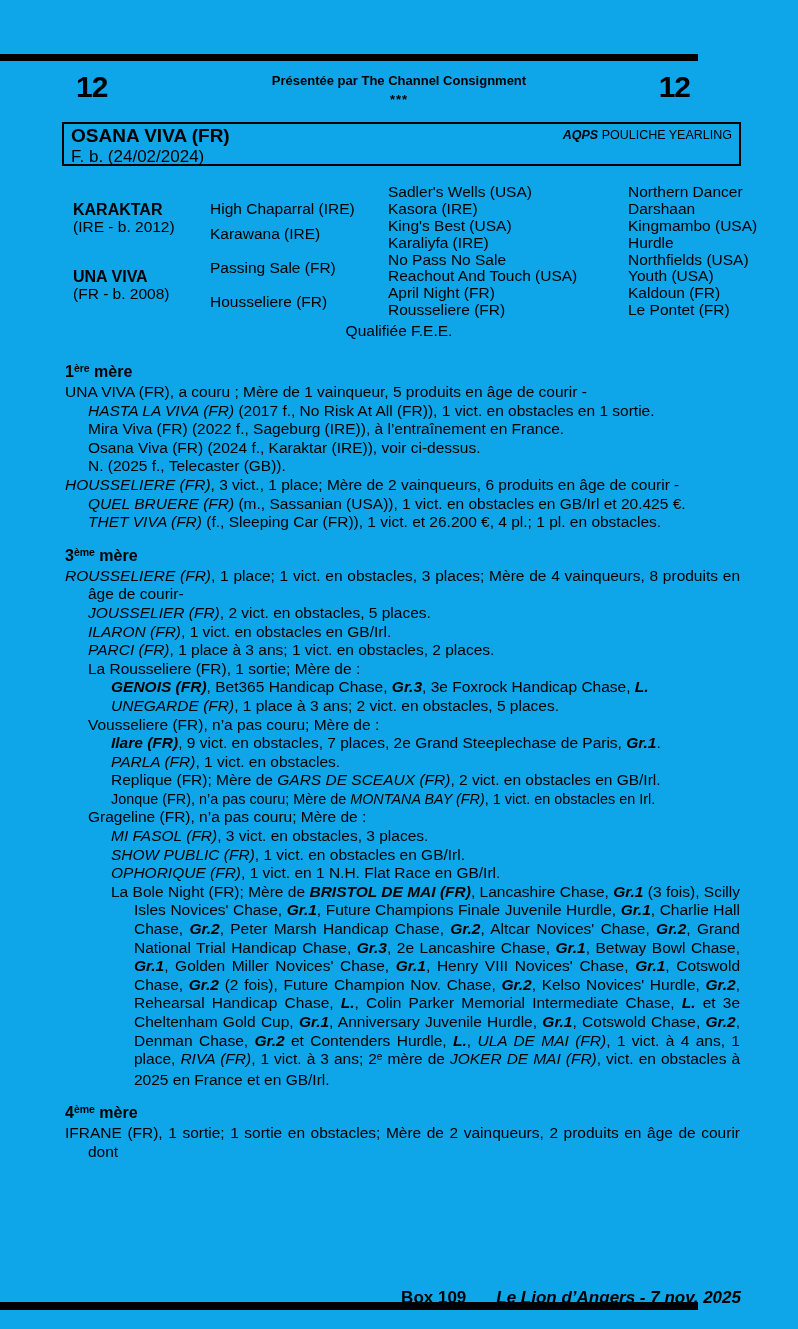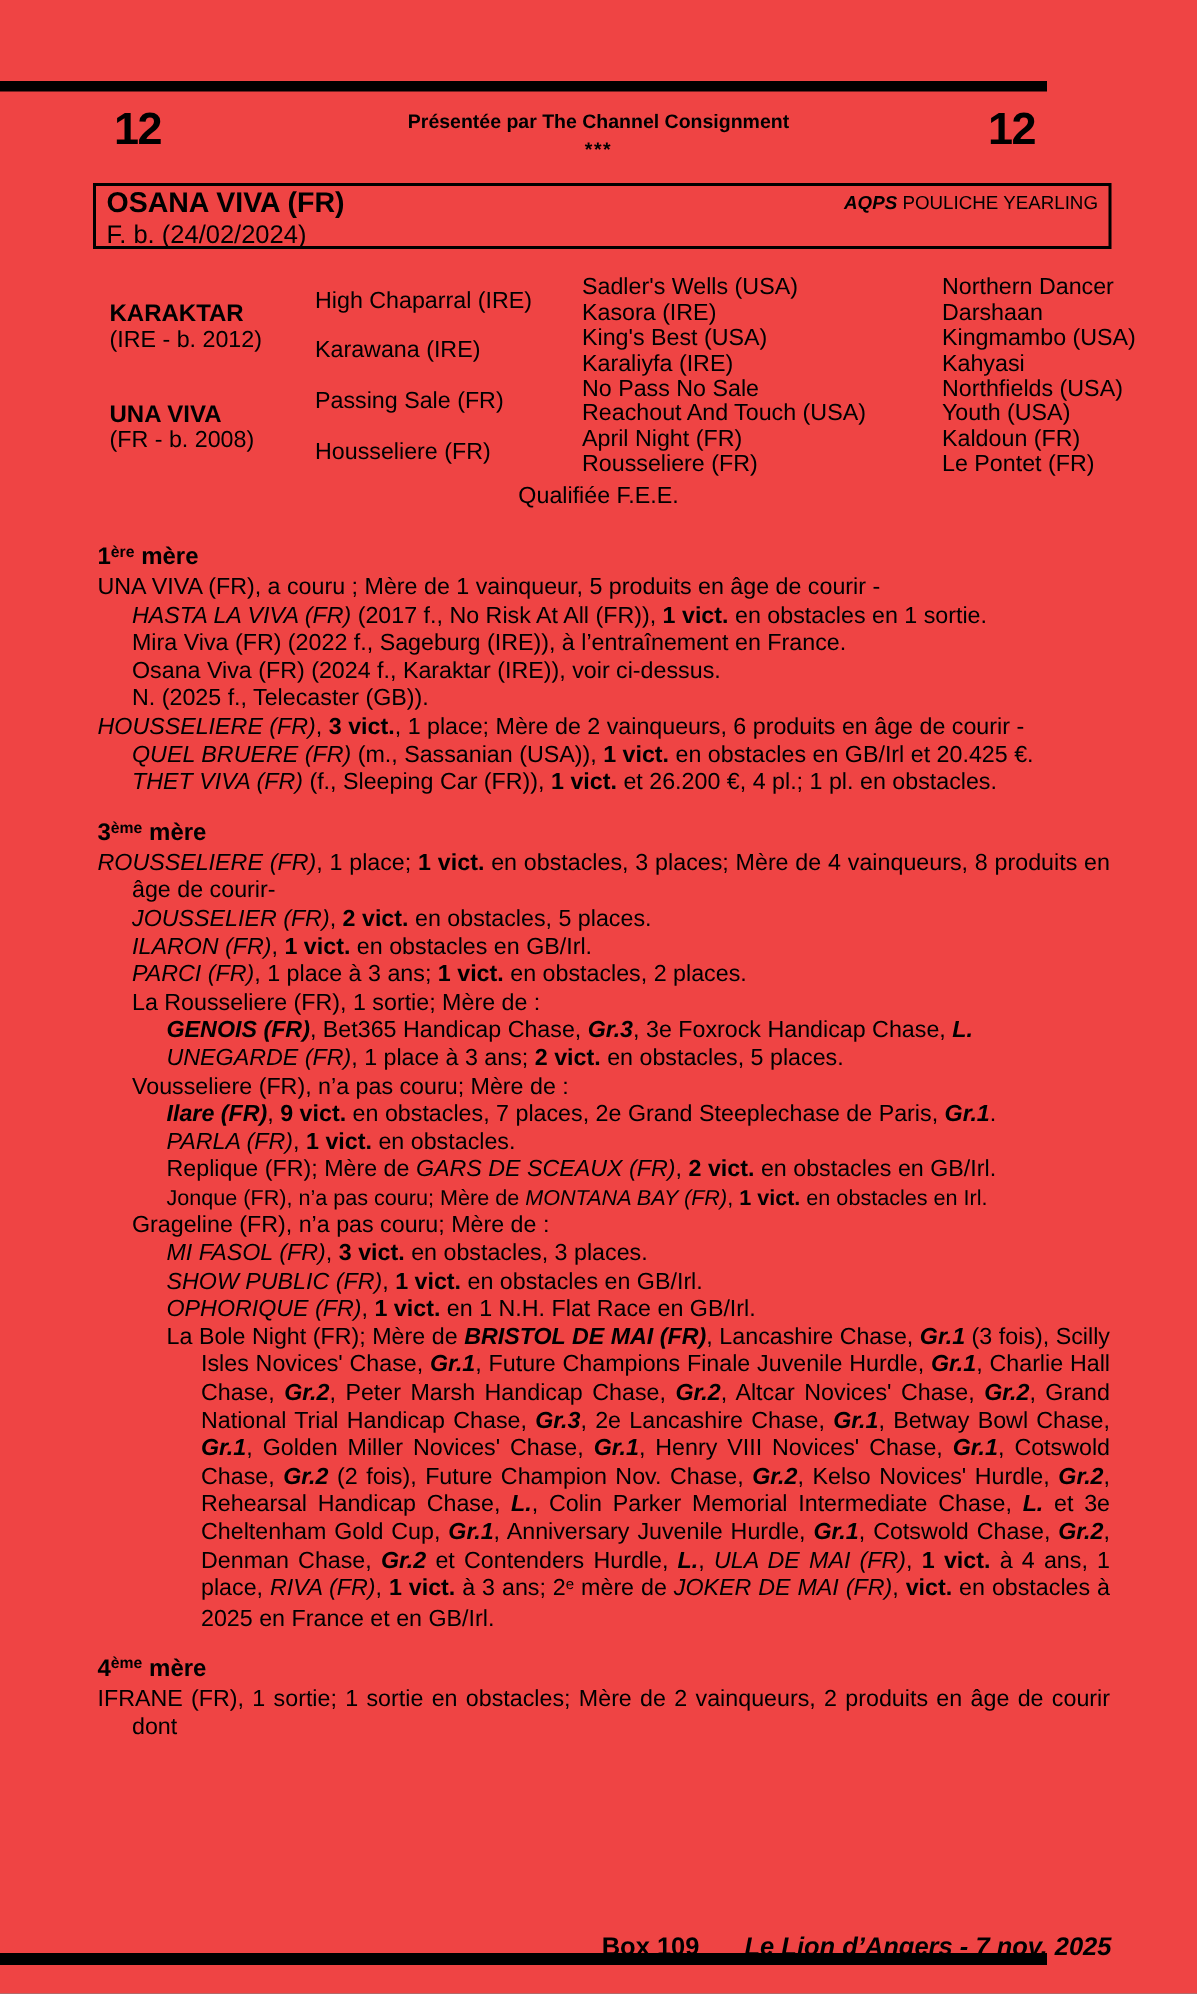--- a/index.html
+++ b/index.html
@@ -1,19 +1,19 @@
 <!DOCTYPE html>
 <html><head>
 <meta charset="utf-8">
 <style>
   html,body{margin:0;padding:0;background:#888;}
   .page{
     position:relative;
     width:798px;height:1329px;
-    background:#ef4444;color:#000;
+    background:#0ea5e9;color:#000;
     font-family:"Liberation Sans","DejaVu Sans",sans-serif;
     overflow:hidden;
     margin:0 auto;
   }
   .scan-bar{position:absolute;background:#000;}
   .bar-top{left:0;top:54px;width:698px;height:7px;}
   .bar-bottom{left:0;top:1302px;width:698px;height:8px;}
 
   .header{position:absolute;left:0;top:70px;width:798px;height:56px;}
   .lot{position:absolute;top:0;font-size:30px;font-weight:bold;letter-spacing:-1px;}
@@ -45,21 +45,21 @@
   .qualif{position:absolute;left:0;top:322px;width:100%;text-align:center;font-size:15.5px;}
 
   .sections{position:absolute;left:65px;top:348px;width:675px;}
   .s-head{font-size:16px;font-weight:bold;margin:14px 0 0 0;line-height:19px;}
   .s-head .hsup{font-size:10.5px;position:relative;top:-5px;}
   .para{margin:0;font-size:15.5px;line-height:18.6px;text-indent:-23px;}
   .para.just{text-align:justify;}
   .para.small{font-size:14.4px;}
   .r-n{font-style:normal;font-weight:normal;}
   .r-i{font-style:italic;}
-  .r-b{font-weight:bold;}
+  .r-b{font-weight:normal;}
   .r-bi{font-weight:bold;font-style:italic;}
   .r-sup{font-size:10px;position:relative;top:-4px;}
 
   .footer{position:absolute;top:1288px;right:57px;display:flex;gap:30px;font-size:17px;white-space:nowrap;}
   .footer-box{font-weight:bold;}
   .footer-sale{font-weight:bold;font-style:italic;}
 </style>
 </head>
 <body>
 
@@ -82,21 +82,21 @@
 
   <div class="ped-grid">
       <div class="ped-cell" style="grid-area: 1 / 1 / span 4;">
         <div class="ped-sire">KARAKTAR</div>
         <div class="ped-origin">(IRE - b. 2012)</div>
       </div>
       <div class="ped-cell" style="grid-area: 5 / 1 / span 4;">
         <div class="ped-sire">UNA VIVA</div>
         <div class="ped-origin">(FR - b. 2008)</div>
       </div>
-      <div class="ped-cell" style="grid-area: 1 / 2 / span 2;">
+      <div class="ped-cell" style="grid-area: 1 / 2 / span 2; justify-content: flex-end;">
         <div>High Chaparral (IRE)</div>
       </div>
       <div class="ped-cell" style="grid-area: 3 / 2 / span 2;">
         <div>Karawana (IRE)</div>
       </div>
       <div class="ped-cell" style="grid-area: 5 / 2 / span 2;">
         <div>Passing Sale (FR)</div>
       </div>
       <div class="ped-cell" style="grid-area: 7 / 2 / span 2;">
         <div>Housseliere (FR)</div>
@@ -128,21 +128,21 @@
       <div class="ped-cell" style="grid-area: 1 / 4 / span 1;">
         <div>Northern Dancer</div>
       </div>
       <div class="ped-cell" style="grid-area: 2 / 4 / span 1;">
         <div>Darshaan</div>
       </div>
       <div class="ped-cell" style="grid-area: 3 / 4 / span 1;">
         <div>Kingmambo (USA)</div>
       </div>
       <div class="ped-cell" style="grid-area: 4 / 4 / span 1;">
-        <div>Kahyasi</div>
+        <div>Hurdle</div>
       </div>
       <div class="ped-cell" style="grid-area: 5 / 4 / span 1;">
         <div>Northfields (USA)</div>
       </div>
       <div class="ped-cell" style="grid-area: 6 / 4 / span 1;">
         <div>Youth (USA)</div>
       </div>
       <div class="ped-cell" style="grid-area: 7 / 4 / span 1;">
         <div>Kaldoun (FR)</div>
       </div>

